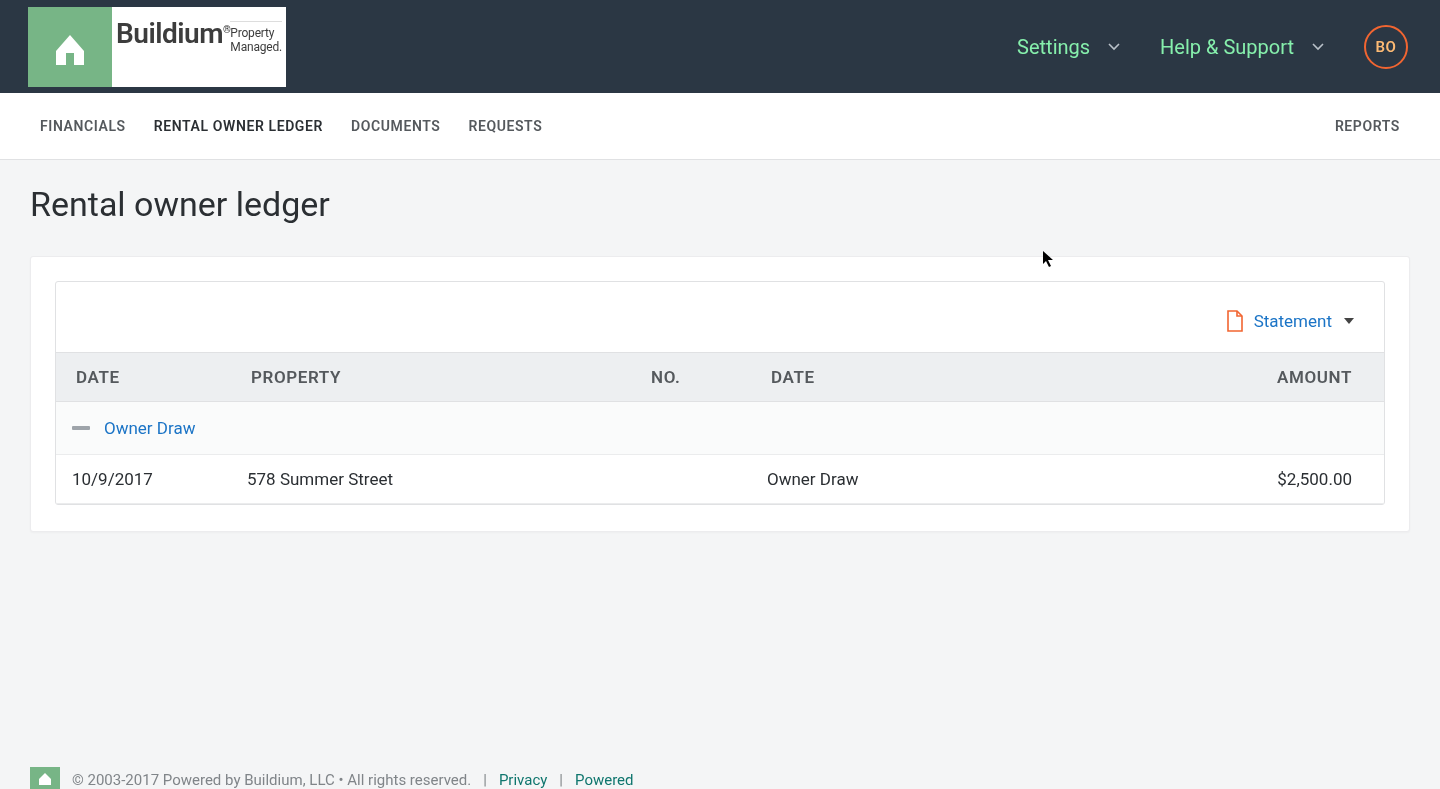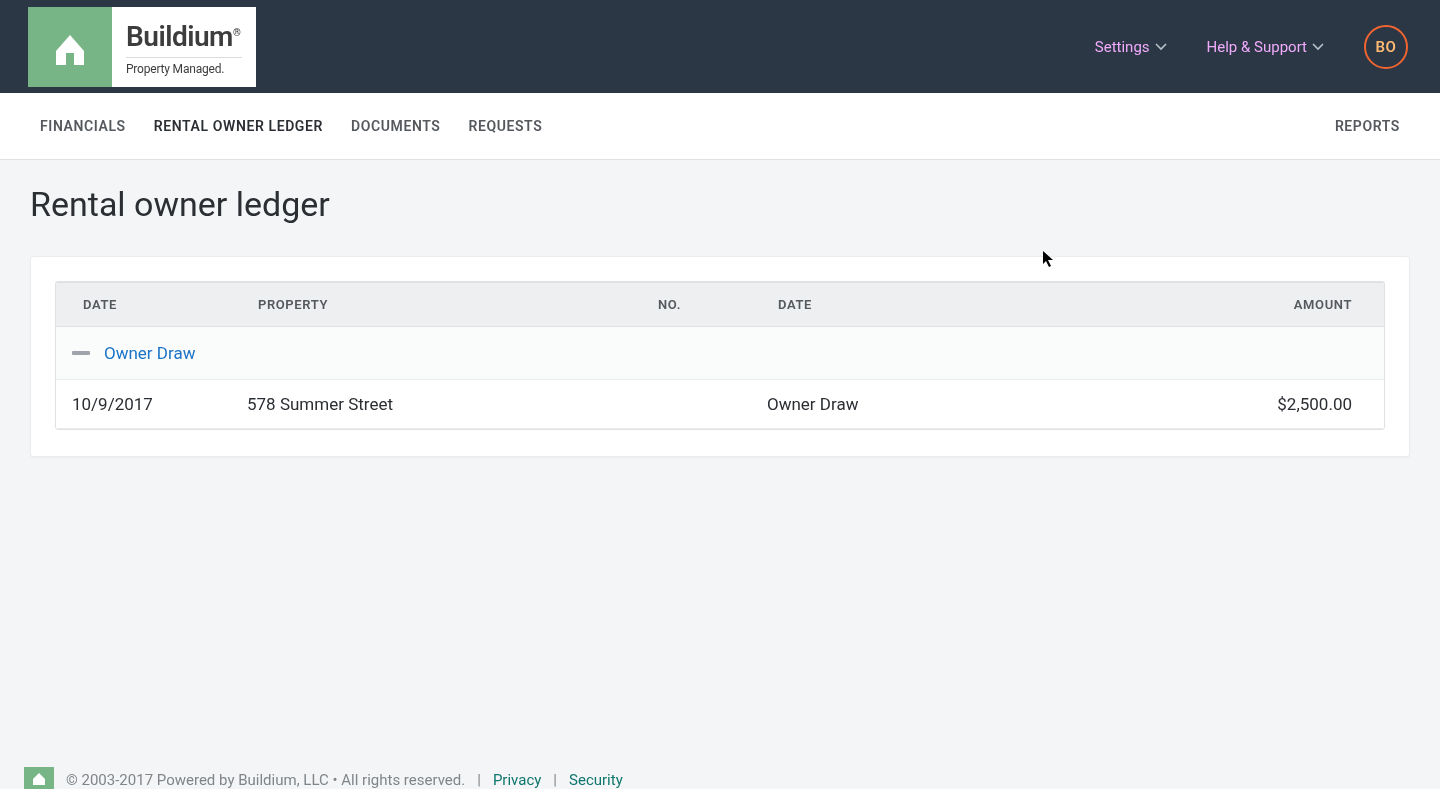--- a/index.html
+++ b/index.html
@@ -29,25 +29,25 @@
     width: 84px;
     height: 80px;
     background: #77b586;
     display: flex;
     align-items: center;
     justify-content: center;
   }
   .logo-mark svg { width: 44px; height: 44px; }
   .logo-text {
     background: #ffffff;
-    width: 144px;
+    width: 174px;
     height: 80px;
     padding: 10px 14px 8px 14px;
     display: flex;
-    flex-direction: column;
+    flex-direction: row;
     justify-content: center;
   }
   .logo-word {
     font-size: 28px;
     font-weight: 600;
     color: #3d3d3d;
     letter-spacing: -0.5px;
     position: relative;
   }
   .logo-reg {
@@ -65,23 +65,23 @@
   }
 
   .top-right {
     display: flex;
     align-items: center;
     gap: 40px;
   }
   .top-link {
     display: flex;
     align-items: center;
-    gap: 5px;
-    color: #f0abfc;
-    font-size: 15px;
+    gap: 18px;
+    color: #86efac;
+    font-size: 20px;
     cursor: pointer;
   }
   .chevron-down {
     width: 12px;
     height: 8px;
   }
   .avatar-circle {
     width: 44px;
     height: 44px;
     border: 2px solid #f26531;
@@ -173,25 +173,25 @@
   
   table.ledger {
     width: 100%;
     border-collapse: collapse;
   }
   .ledger thead th {
     background: #edeff1;
     border-top: 1px solid #e0e1e3;
     border-bottom: 1px solid #e0e1e3;
     text-align: left;
-    font-size: 13px;
+    font-size: 17px;
     font-weight: 600;
     letter-spacing: 0.6px;
     color: #55595d;
-    padding: 14px 27px;
+    padding: 14px 20px;
     margin-top: 28px;
   }
   .ledger thead th:last-child { text-align: right; padding-right: 32px; }
   .ledger td {
     padding: 14px 16px;
     border-bottom: 1px solid #ebeced;
     font-size: 17px;
     color: #2b2f33;
   }
   .ledger td.amount { text-align: right; padding-right: 32px; white-space: nowrap; }
@@ -229,21 +229,21 @@
   
   .footer {
     position: fixed;
     bottom: 0;
     left: 0;
     right: 0;
     height: 26px;
     display: flex;
     align-items: flex-end;
     gap: 12px;
-    padding: 0 24px;
+    padding: 0 30px;
     font-size: 15px;
     color: #808589;
     overflow: hidden;
   }
   .footer-mark {
     width: 30px;
     height: 22px;
     background: #77b586;
     display: flex;
     align-items: center;
@@ -306,20 +306,30 @@
   </div>
   <div class="tabnav-right">
     <div class="tab-item">REPORTS</div>
   </div>
 </nav>
 
 <h1 class="page-title">Rental owner ledger</h1>
 
 <section class="card">
   <div class="inner-panel">
+    <div class="panel-top">
+      <div class="statement-btn">
+        <svg class="doc-icon" viewBox="0 0 18 22">
+          <path d="M2 1 H11 L16 6 V21 H2 Z" fill="none" stroke="#f26531" stroke-width="1.6"></path>
+          <path d="M11 1 V6 H16" fill="none" stroke="#f26531" stroke-width="1.6"></path>
+        </svg>
+        <span class="statement-label">Statement</span>
+        <span class="caret-down"></span>
+      </div>
+    </div>
 
     <table class="ledger">
       <colgroup>
         <col class="col-date">
           <col class="col-prop">
           <col class="col-no">
           <col class="col-memo">
           <col class="col-amt">
       </colgroup>
       <thead>
@@ -359,14 +369,14 @@
 <footer class="footer">
   <div class="footer-mark">
     <svg viewBox="0 0 16 16">
       <polygon points="2,9 8,3 14,9 14,15 2,15" fill="#ffffff"></polygon>
     </svg>
   </div>
   <span>© 2003-2017 Powered by Buildium, LLC • All rights reserved.</span>
   <span class="footer-sep">|</span>
   <span class="footer-link">Privacy</span>
   <span class="footer-sep">|</span>
-  <span class="footer-link">Security</span>
+  <span class="footer-link">Powered</span>
 </footer>
 
 </body></html>

